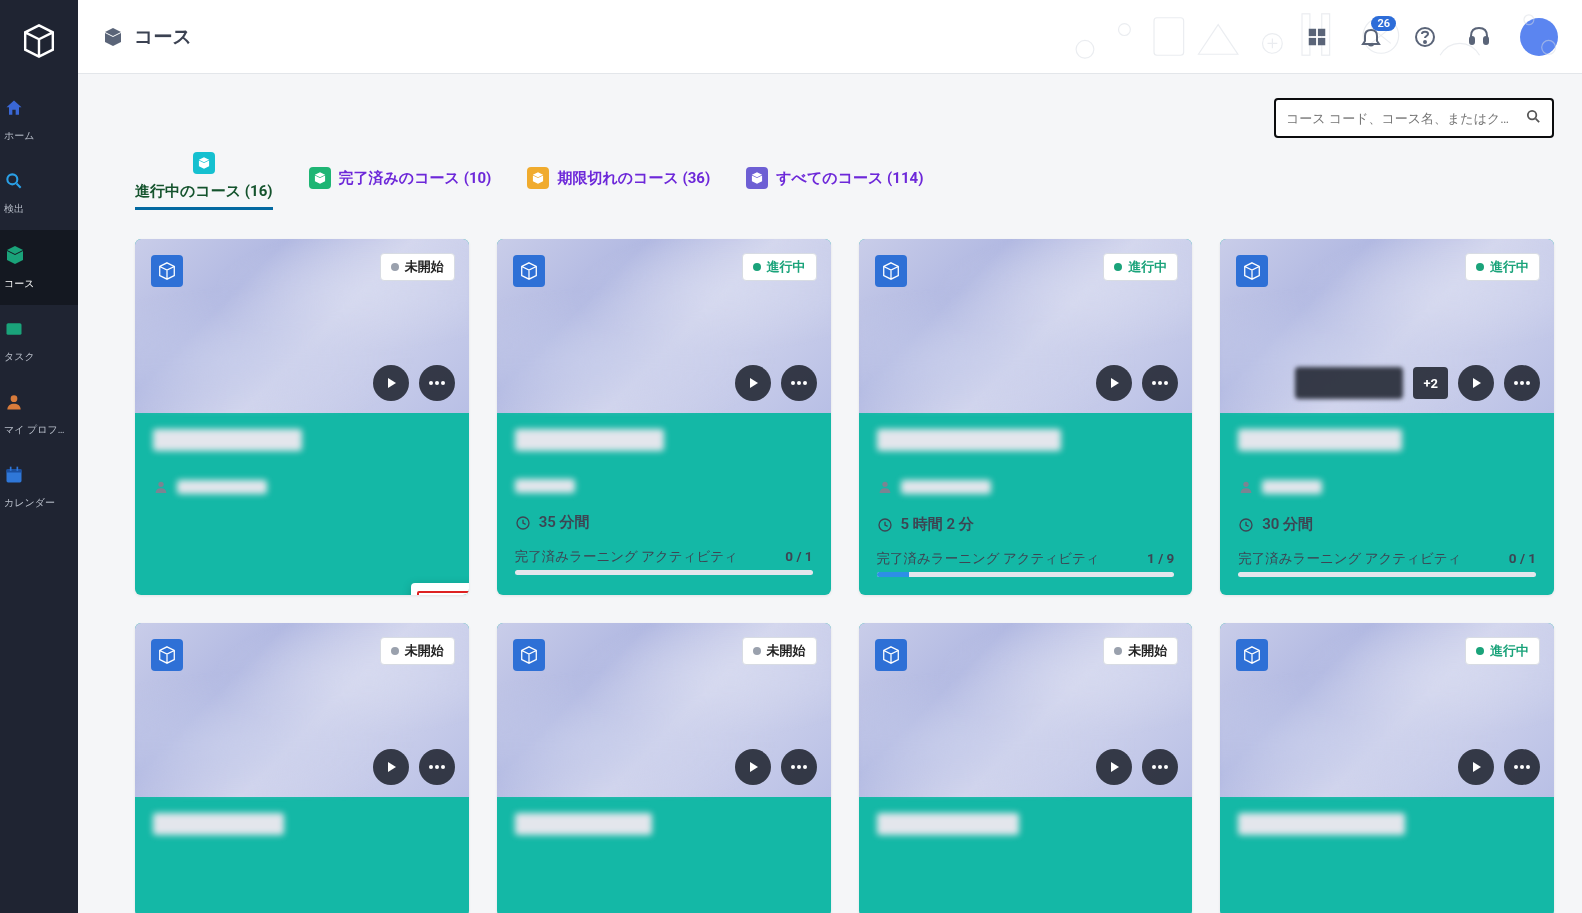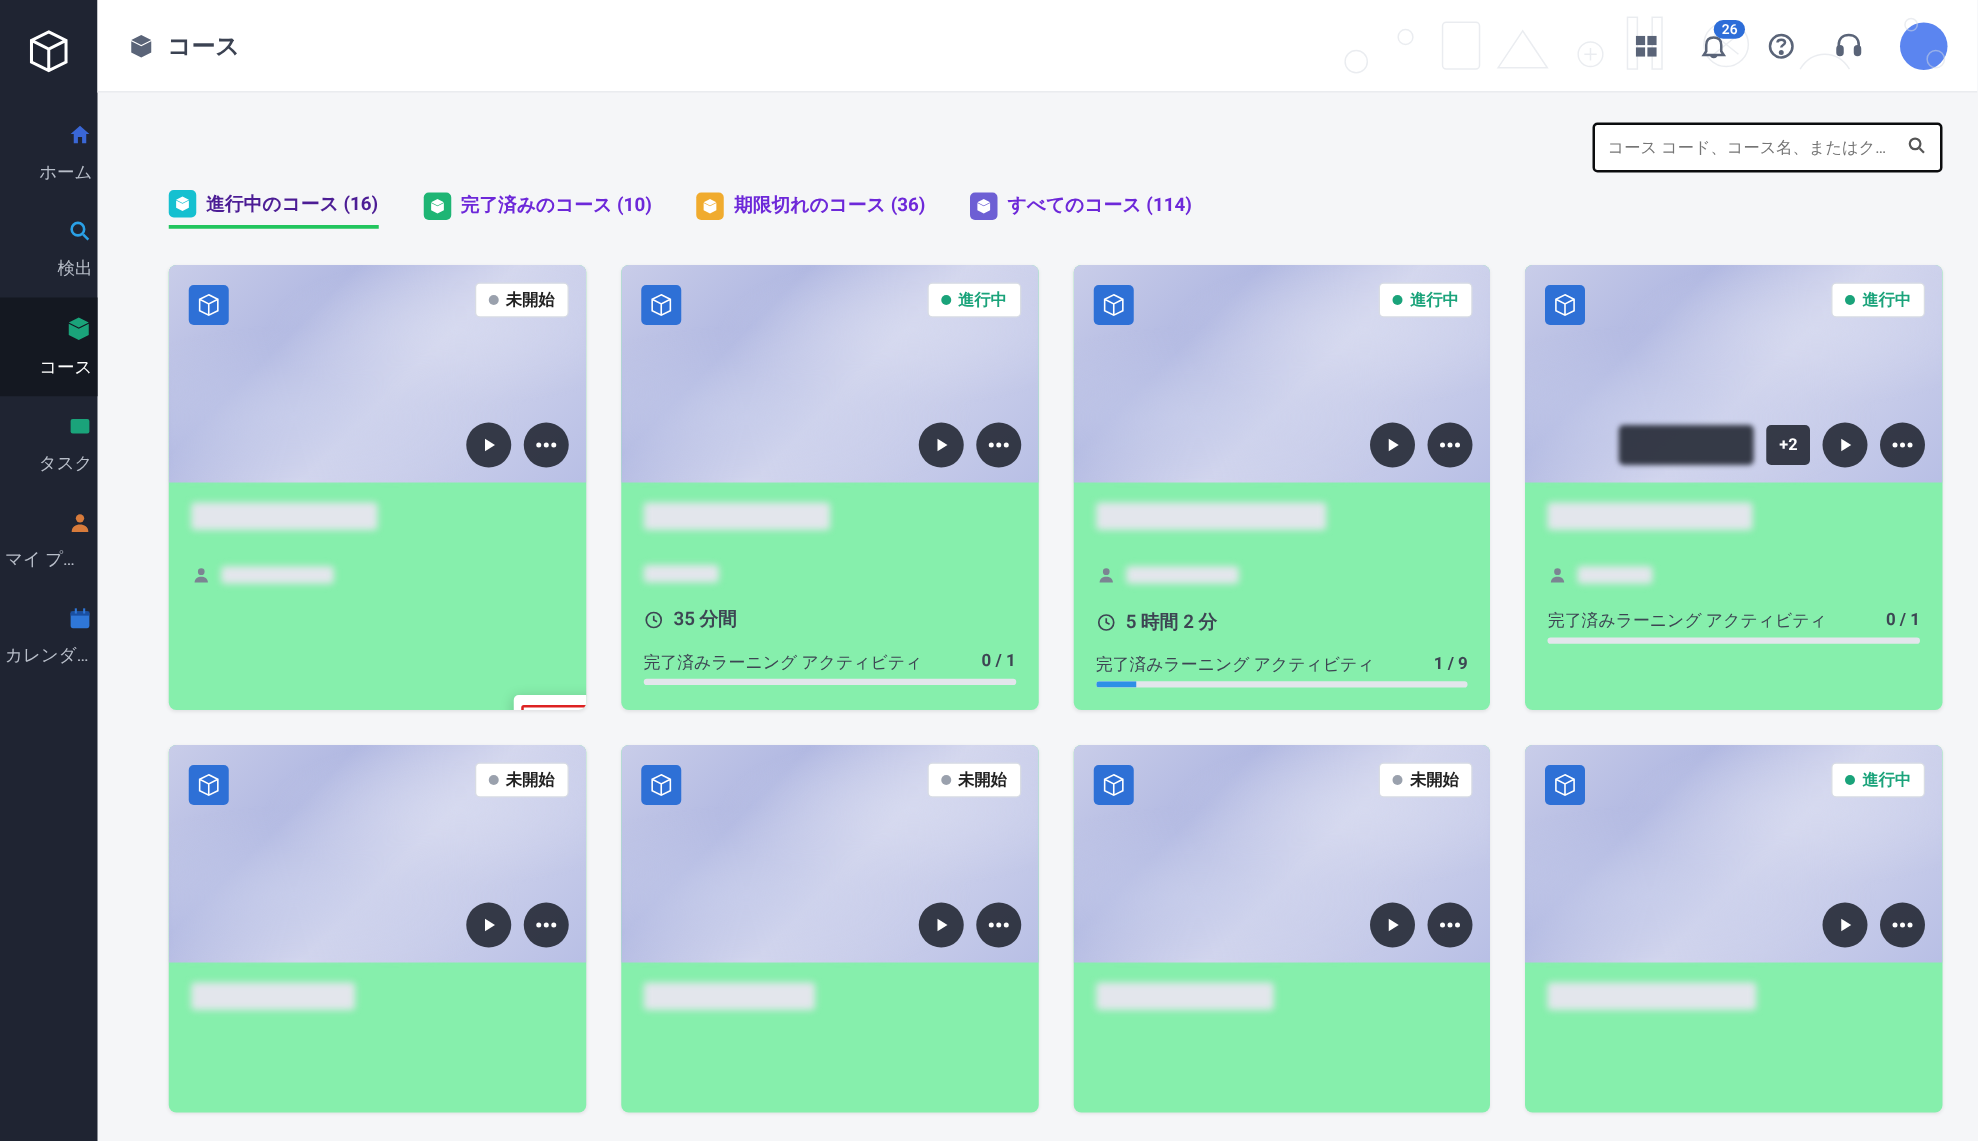--- a/index.html
+++ b/index.html
@@ -3,21 +3,21 @@
 <meta charset="utf-8">
 <style>
 * { margin: 0; padding: 0; box-sizing: border-box; font-family: -apple-system, BlinkMacSystemFont, "Segoe UI", Roboto, sans-serif; }
 body { background: #f5f6f8; color: #222; overflow-x: hidden; }
 .app { display: flex; min-height: 100vh; }
 
 
 .sidebar { width: 78px; background: #1f2432; color: #b8bec9; display: flex; flex-direction: column; align-items: center; padding-top: 10px; flex-shrink: 0; }
 .sidebar-logo { width: 38px; height: 38px; margin: 12px 0 24px; display: flex; align-items: center; justify-content: center; }
 .sidebar-logo svg { stroke: #fff; }
-.sidebar-item { width: 100%; text-align: right; padding: 14px 4px; cursor: pointer; font-size: 14px; }
+.sidebar-item { width: 100%; text-align: left; padding: 14px 4px; cursor: pointer; font-size: 10px; }
 .sidebar-item.active { background: #141821; color: #fff; }
 .sidebar-item .icon { display: block; margin: 0 auto 6px; font-size: 20px; }
 .sidebar-item .label { display: block; white-space: nowrap; overflow: hidden; text-overflow: ellipsis; }
 .home-ico { color: #3a67d6; }
 .search-ico { color: #2aa0e6; }
 .course-ico { color: #1aa37a; }
 .task-ico { color: #1aa37a; }
 .cal-ico { color: #2f77d8; }
 .prof-ico { color: #d87b3b; }
 
@@ -40,29 +40,29 @@
 .search-row { display: flex; justify-content: flex-end; margin-bottom: 14px; }
 .search-box { width: 280px; height: 40px; border: 2px solid #0b0c0e; border-radius: 4px; display: flex; align-items: center; padding: 0 10px; background: #fff; }
 .search-box input { flex: 1; border: none; outline: none; font-size: 13px; background: transparent; }
 .search-box .sicon { color: #555; }
 
 
 .tabs { display: flex; gap: 36px; border-bottom: 1px solid transparent; margin-bottom: 28px; }
 .tab { display: flex; align-items: center; gap: 8px; font-size: 15px; font-weight: 700; color: #6d28d9; padding-bottom: 6px; cursor: pointer; }
 .tab .tbox { width: 22px; height: 22px; border-radius: 4px; display: inline-flex; align-items: center; justify-content: center; }
 .tab .tbox svg { fill: #fff; }
-.tab.active { color: #4c1d95; border-bottom: 3px solid #22c55e; }
+.tab.active { color: #14532d; border-bottom: 3px solid #0369a1; flex-direction: column; }
 .tab-0 .tbox { background: #15c0d0; }
 .tab-1 .tbox { background: #1eb574; }
 .tab-2 .tbox { background: #f0ab2e; }
 .tab-3 .tbox { background: #6d5fd4; }
 
 
 .grid { display: grid; grid-template-columns: repeat(4, 1fr); gap: 28px; }
-.card { background: #86efac; border-radius: 6px; box-shadow: 0 1px 3px rgba(0,0,0,.08); overflow: hidden; }
+.card { background: #14b8a6; border-radius: 6px; box-shadow: 0 1px 3px rgba(0,0,0,.08); overflow: hidden; }
 .card-hero { height: 174px; background: linear-gradient(135deg, #c9cde9 0%, #b2b9e2 30%, #d4d7ee 55%, #b8bfe5 100%); position: relative; padding: 16px; }
 .card-hero::after { content: ""; position: absolute; inset: 0; background: radial-gradient(ellipse 300px 120px at 30% 70%, rgba(200,206,235,.7), transparent 60%), radial-gradient(ellipse 260px 100px at 70% 30%, rgba(215,219,240,.6), transparent 60%); filter: blur(2px); }
 .card-hero > * { position: relative; z-index: 1; }
 .hero-icon { width: 32px; height: 32px; background: #2e70d6; border-radius: 4px; display: flex; align-items: center; justify-content: center; }
 .hero-icon svg { stroke: #fff; fill: none; }
 .status { position: absolute; top: 14px; right: 14px; background: #fff; border: 1px solid #d8dce3; border-radius: 4px; padding: 4px 10px; font-size: 13px; font-weight: 600; display: flex; align-items: center; gap: 6px; }
 .status .dot { width: 8px; height: 8px; border-radius: 50%; background: #9aa1ad; }
 .status.ip { color: #1aa37a; }
 .status.ip .dot { background: #1aa37a; }
 .hero-actions { position: absolute; bottom: 12px; right: 14px; display: flex; gap: 10px; align-items: center; }
@@ -444,20 +444,27 @@
       </div>
       <div class="card-body">
         <div class="card-title" style="width:55%"></div>
         <div class="person-row">
           <svg width="16" height="16" viewBox="0 0 24 24" fill="currentColor">
                   <circle cx="12" cy="8" r="4"></circle>
                   <path d="M4 21 C4 16 8 14 12 14 C16 14 20 16 20 21 Z"></path>
                 </svg>
           <span class="person-blur" style="width:60px"></span>
         </div>
+        <div class="dur-row">
+          <svg width="16" height="16" viewBox="0 0 24 24" fill="currentColor">
+                  <circle cx="12" cy="12" r="9" fill="none" stroke="currentColor" stroke-width="2"></circle>
+                  <path d="M12 7 L12 12 L16 14" stroke="currentColor" stroke-width="2" fill="none"></path>
+                </svg>
+          <span>30 分間</span>
+        </div>
         <div class="prog-label-row">
           <span>完了済みラーニング アクティビティ</span>
           <span style="font-weight:700">0 / 1</span>
         </div>
         <div class="prog-bar">
                 <div class="prog-fill" style="width:0%"></div>
               </div>
       </div>
     </div>
 

